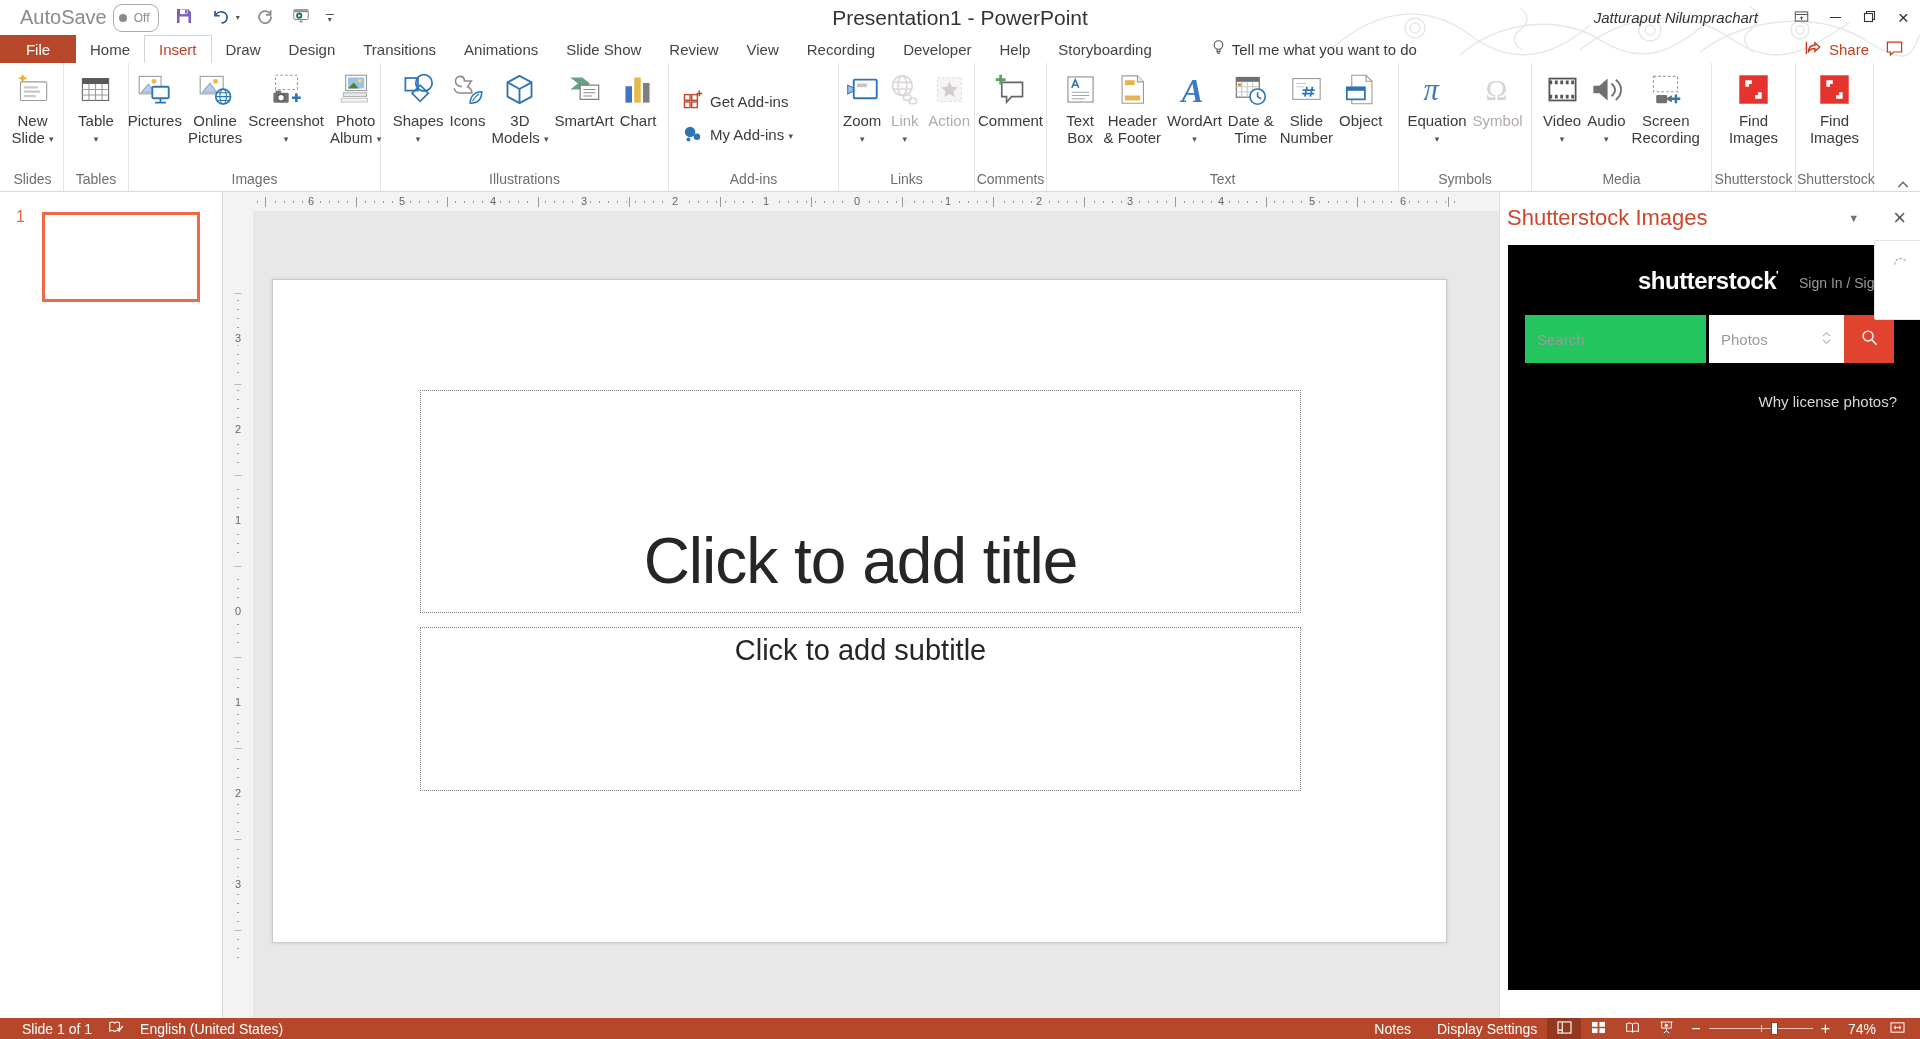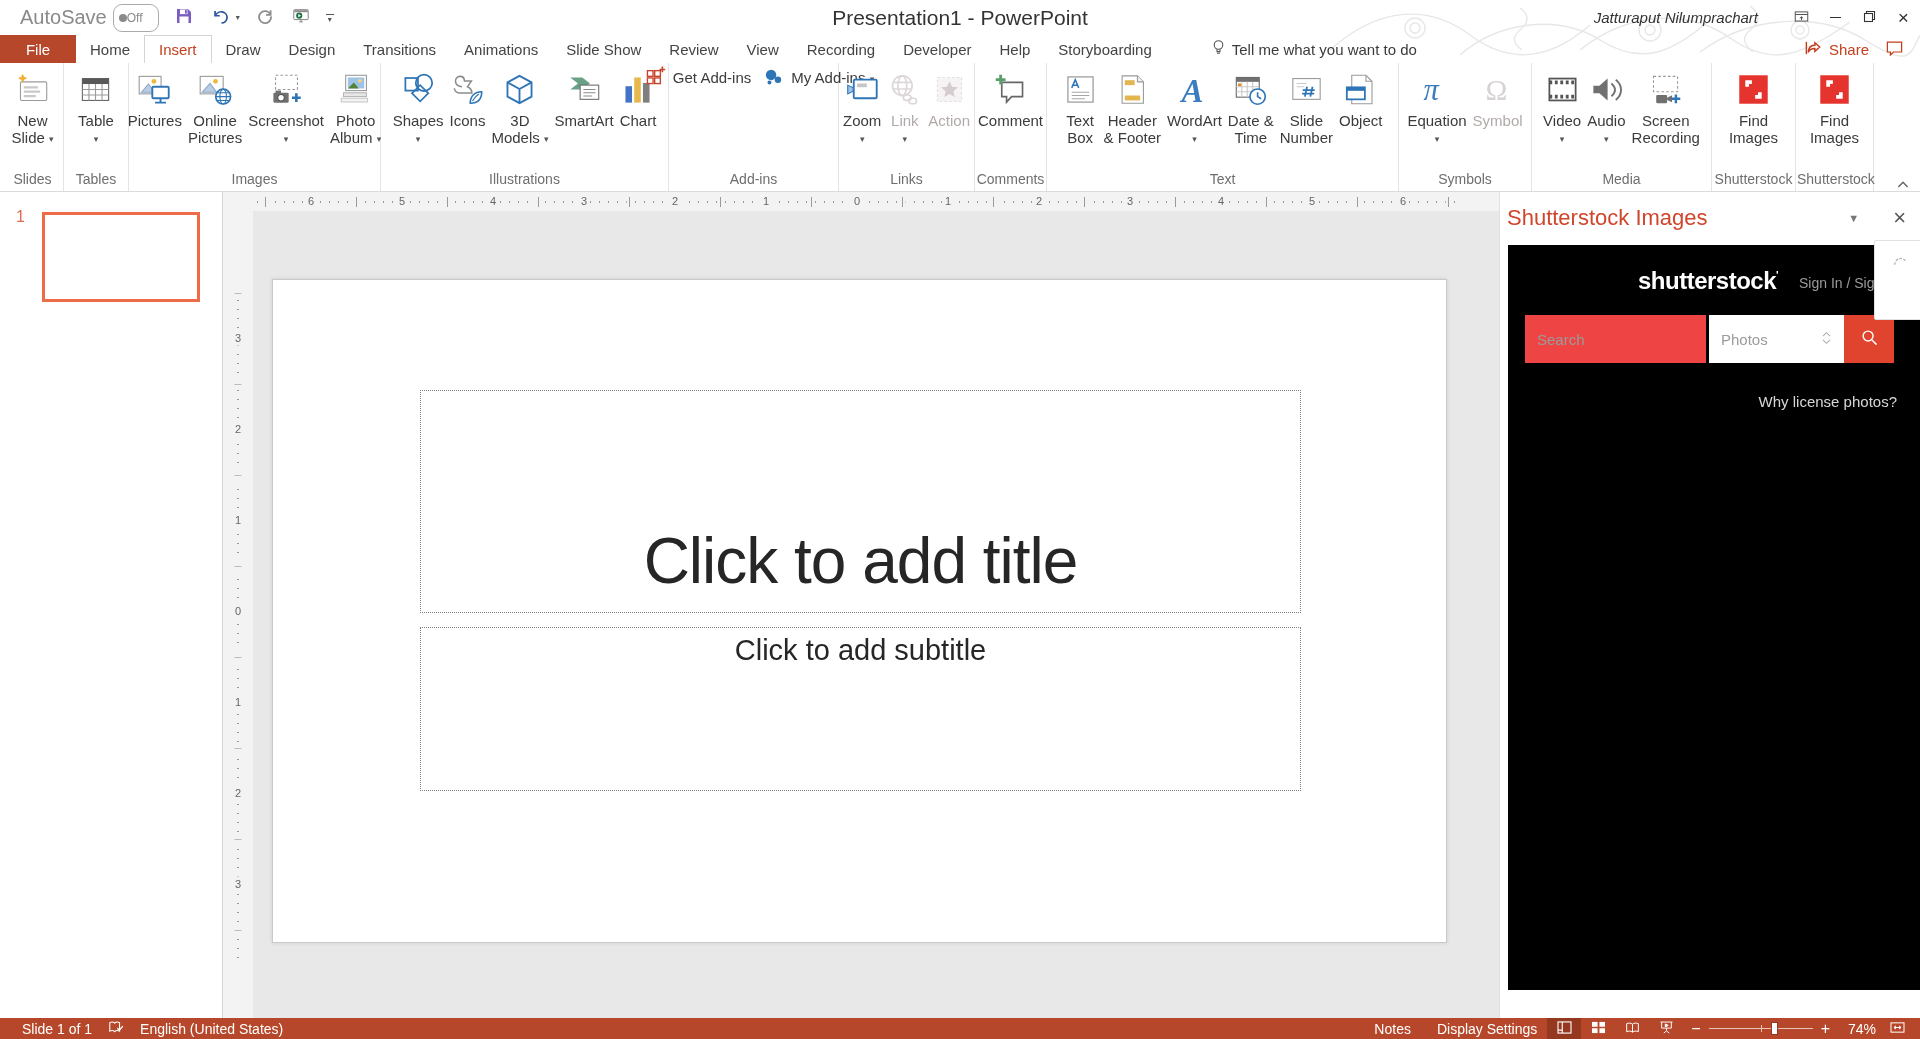--- a/index.html
+++ b/index.html
@@ -5,21 +5,21 @@
   html,body{margin:0;padding:0;background:#fff;}
   *{box-sizing:border-box;cursor:default;}
   .app{position:relative;width:1920px;height:1039px;font-family:"Liberation Sans","DejaVu Sans",sans-serif;color:#3b3b3b;overflow:hidden;background:#fff;}
   .flourish{position:absolute;top:0;right:0;width:600px;height:63px;z-index:0;pointer-events:none;}
 
   
   .titlebar{position:relative;z-index:2;height:35px;display:flex;align-items:center;background:transparent;}
   .qat{display:flex;align-items:center;gap:14px;padding-left:20px;}
   .autosave-wrap{display:flex;align-items:center;gap:6px;}
   .autosave-label{font-size:20px;color:#8a8a8a;}
-  .toggle{width:46px;height:28px;border:1.5px solid #ababab;border-radius:9px;display:flex;align-items:center;gap:0;padding:0 5px;}
+  .toggle{width:46px;height:28px;border:1.5px solid #ababab;border-radius:9px;display:flex;align-items:center;gap:7px;padding:0 5px;}
   .toggle .knob{width:8px;height:8px;border-radius:50%;background:#8a8a8a;}
   .toggle .state{font-size:12px;color:#8a8a8a;}
   .qbtn{width:22px;height:20px;display:flex;align-items:center;justify-content:center;}
   .qbtn svg{width:18px;height:18px;}
   .undo-caret{font-size:8px;color:#555;margin-left:-9px;}
   .qat-caret{display:flex;flex-direction:column;align-items:center;font-size:8px;color:#555;line-height:4px;}
   .qat-caret .bar{width:8px;border-top:1px solid #555;margin-bottom:3px;}
   .doc-title{position:absolute;left:50%;transform:translateX(-50%);font-size:21px;color:#333;white-space:nowrap;}
   .tb-right{margin-left:auto;display:flex;align-items:center;font-style:italic;}
   .user-name{font-size:15px;color:#333;margin-right:26px;}
@@ -42,21 +42,21 @@
   
   .ribbon{position:relative;z-index:1;height:129px;background:#fff;border-bottom:1px solid #dadbdc;display:flex;padding-left:2px;}
   .rgroup{display:flex;flex-direction:column;border-right:1px solid #e4e4e4;padding:2px 1px 0;}
   .rbuttons{flex:1;display:flex;justify-content:center;align-items:flex-start;}
   .rbtn{padding:6px 3px 0;display:flex;flex-direction:column;align-items:center;}
   .rbtn .icn{width:35px;height:37px;display:block;}
   .rbtn .icn svg{width:100%;height:100%;}
   .rlabel{margin-top:4px;text-align:center;font-size:15px;line-height:17px;color:#3b3b3b;}
   .rlabel .line{white-space:nowrap;}
   .caret{font-size:9px;color:#555;vertical-align:1px;}
-  .rgroup.stack .rbuttons{flex-direction:row;justify-content:center;align-items:flex-start;gap:12px;padding-left:12px;}
+  .rgroup.stack .rbuttons{flex-direction:column;justify-content:center;align-items:flex-start;gap:12px;padding-left:12px;}
   .rbtn-inline{display:flex;align-items:center;gap:7px;font-size:15px;color:#3b3b3b;}
   .rbtn-inline .icn{width:21px;height:21px;}
   .rbtn-inline .icn svg{width:100%;height:100%;}
   .disabled{color:#b3a9a9;}
   .disabled .rlabel{color:#b3a9a9;}
   .disabled .icn{opacity:.55;}
   .glabel{height:22px;text-align:center;font-size:14px;color:#6e6e6e;line-height:20px;white-space:nowrap;}
   .collapse-chevron{position:absolute;right:10px;bottom:4px;width:14px;height:12px;}
 
   
@@ -87,21 +87,21 @@
   .ss-caret{color:#777;font-size:11px;margin-right:34px;}
   .ss-close{font-size:22px;color:#555;line-height:20px;}
   .ss-black{position:absolute;left:8px;top:53px;width:421px;height:745px;background:#000;}
   .ss-logo-row{position:absolute;left:0;top:0;width:100%;height:78px;}
   .ss-logo{position:absolute;left:130px;top:22px;color:#fff;font-size:24px;font-weight:bold;letter-spacing:-.5px;}
   .ss-logo .tm{font-size:11px;vertical-align:10px;}
   .ss-signin{position:absolute;left:291px;top:30px;color:#9b9b9b;font-size:14px;white-space:nowrap;}
   .ss-whitebox{position:absolute;right:4px;top:-5px;width:51px;height:80px;background:#fff;border:1px solid #e2e2e2;border-radius:2px;display:flex;align-items:flex-start;justify-content:center;padding-top:12px;z-index:3;}
   .ss-whitebox svg{width:22px;height:18px;}
   .ss-search-row{position:absolute;left:17px;top:70px;right:35px;height:48px;display:flex;}
-  .ss-input{width:181px;height:48px;border:none;background:#ef4444;font-size:15px;padding:0 12px;font-family:inherit;color:#333;outline:none;}
+  .ss-input{width:181px;height:48px;border:none;background:#22c55e;font-size:15px;padding:0 12px;font-family:inherit;color:#333;outline:none;}
   .ss-input::placeholder{color:#9b9b9b;}
   .ss-select{width:135px;height:48px;background:#fff;margin-left:3px;display:flex;align-items:center;justify-content:space-between;padding:0 12px;color:#9b9b9b;font-size:15px;}
   .ss-select svg{width:11px;height:16px;}
   .ss-go{width:50px;height:48px;background:#E0442E;display:flex;align-items:center;justify-content:center;}
   .ss-go svg{width:19px;height:19px;}
   .ss-why{position:absolute;right:32px;top:148px;color:#d8d8d8;font-size:15px;}
 
   
   .statusbar{height:21px;background:#B7472A;color:#fff;display:flex;align-items:center;font-size:14px;}
   .sb-left{display:flex;align-items:center;gap:16px;padding-left:22px;}

